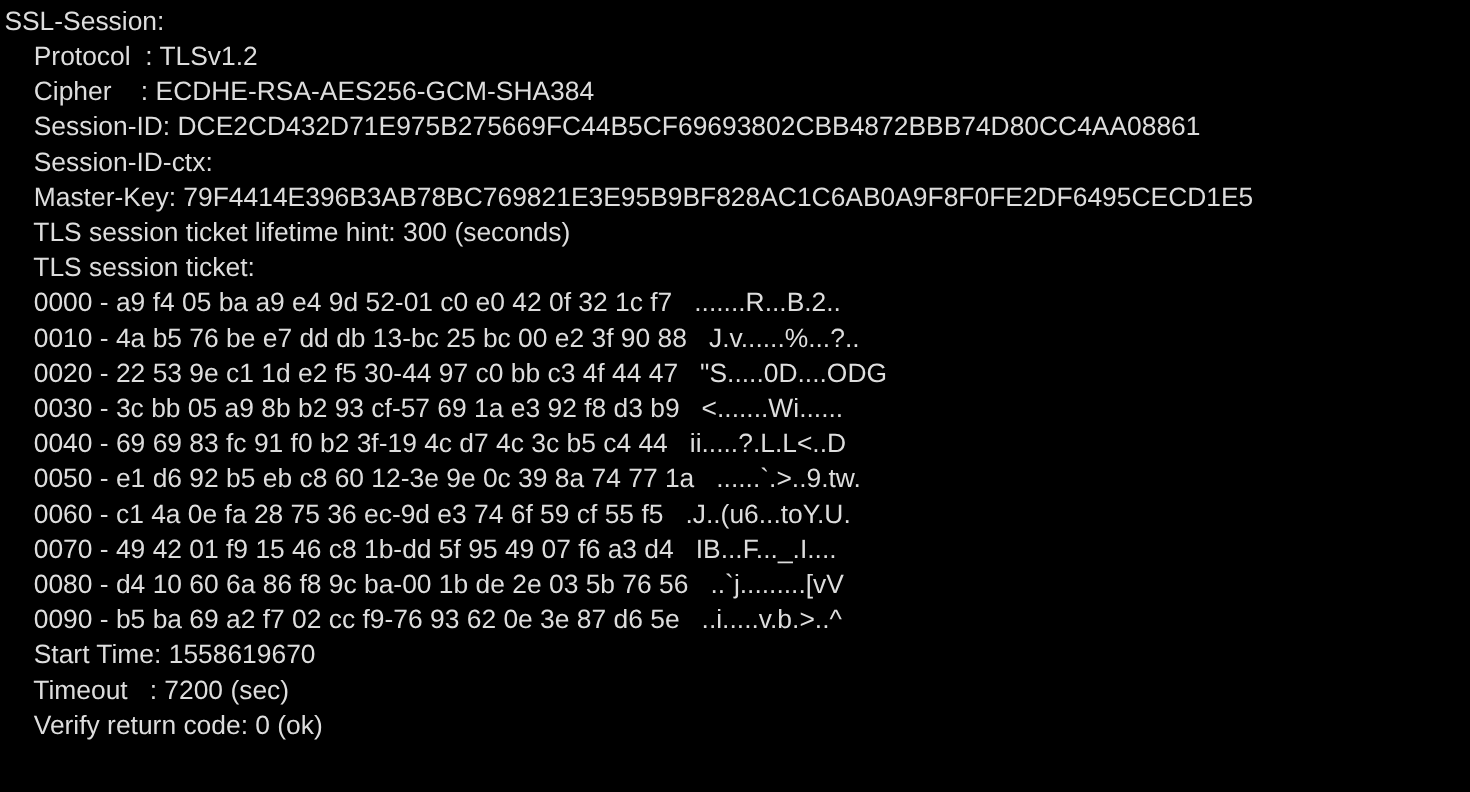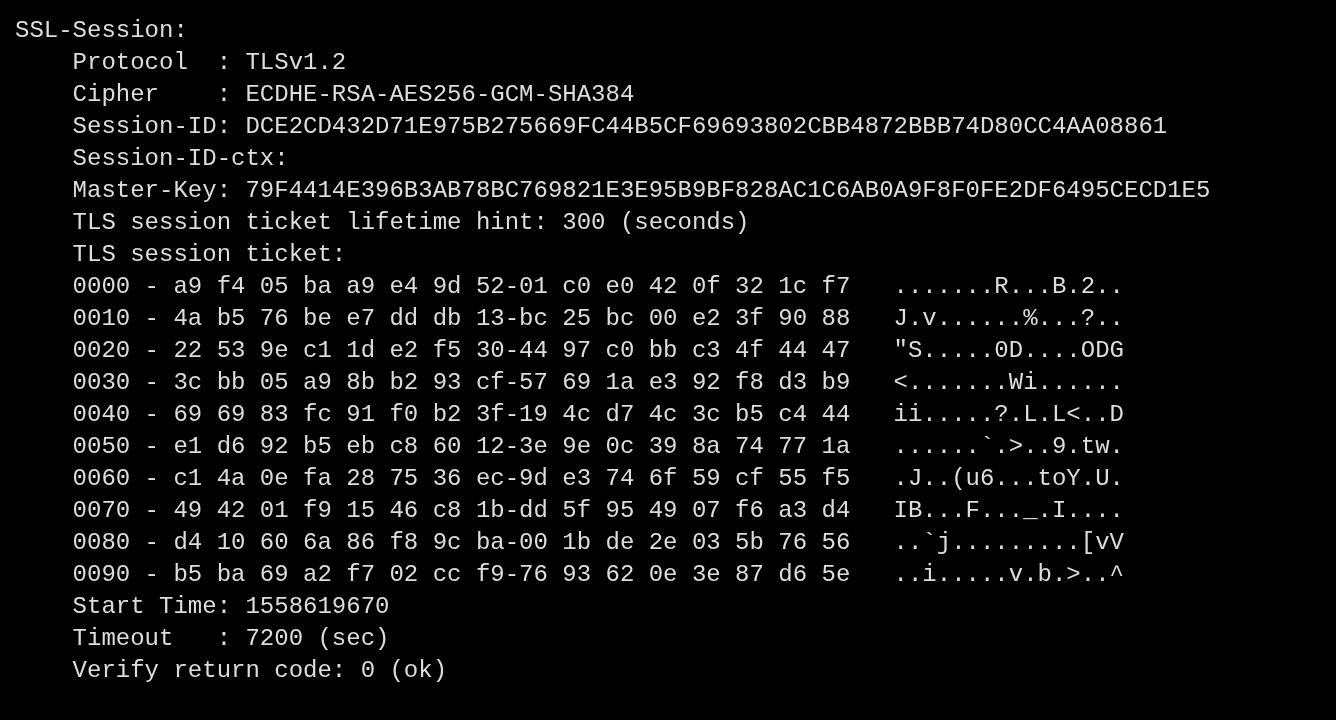--- a/index.html
+++ b/index.html
@@ -9,24 +9,24 @@
     color: #ddd;
     font-family: "Menlo", "Consolas", "DejaVu Sans Mono", "Liberation Mono", monospace;
     font-size: 24px;
     line-height: 32px;
     letter-spacing: 0px;
     overflow: hidden;
     width: 1336px;
     height: 720px;
   }
   pre {
-    margin: 15px;
+    margin: 4px;
     padding: 0;
     white-space: pre;
-    font-family: Liberation Mono, monospace;
+    font-family: Liberation Sans, sans-serif;
   }
   .line {
     display: block;
     white-space: pre;
   }
 </style>
 </head>
 <body>
 
 <pre id="term"><span class="line">SSL-Session:</span><span class="line">    Protocol  : TLSv1.2</span><span class="line">    Cipher    : ECDHE-RSA-AES256-GCM-SHA384</span><span class="line">    Session-ID: DCE2CD432D71E975B275669FC44B5CF69693802CBB4872BBB74D80CC4AA08861</span><span class="line">    Session-ID-ctx:</span><span class="line">    Master-Key: 79F4414E396B3AB78BC769821E3E95B9BF828AC1C6AB0A9F8F0FE2DF6495CECD1E5</span><span class="line">    TLS session ticket lifetime hint: 300 (seconds)</span><span class="line">    TLS session ticket:</span><span class="line">    0000 - a9 f4 05 ba a9 e4 9d 52-01 c0 e0 42 0f 32 1c f7   .......R...B.2..</span><span class="line">    0010 - 4a b5 76 be e7 dd db 13-bc 25 bc 00 e2 3f 90 88   J.v......%...?..</span><span class="line">    0020 - 22 53 9e c1 1d e2 f5 30-44 97 c0 bb c3 4f 44 47   "S.....0D....ODG</span><span class="line">    0030 - 3c bb 05 a9 8b b2 93 cf-57 69 1a e3 92 f8 d3 b9   &lt;.......Wi......</span><span class="line">    0040 - 69 69 83 fc 91 f0 b2 3f-19 4c d7 4c 3c b5 c4 44   ii.....?.L.L&lt;..D</span><span class="line">    0050 - e1 d6 92 b5 eb c8 60 12-3e 9e 0c 39 8a 74 77 1a   ......`.&gt;..9.tw.</span><span class="line">    0060 - c1 4a 0e fa 28 75 36 ec-9d e3 74 6f 59 cf 55 f5   .J..(u6...toY.U.</span><span class="line">    0070 - 49 42 01 f9 15 46 c8 1b-dd 5f 95 49 07 f6 a3 d4   IB...F..._.I....</span><span class="line">    0080 - d4 10 60 6a 86 f8 9c ba-00 1b de 2e 03 5b 76 56   ..`j.........[vV</span><span class="line">    0090 - b5 ba 69 a2 f7 02 cc f9-76 93 62 0e 3e 87 d6 5e   ..i.....v.b.&gt;..^</span><span class="line"></span><span class="line">    Start Time: 1558619670</span><span class="line">    Timeout   : 7200 (sec)</span><span class="line">    Verify return code: 0 (ok)</span></pre>

